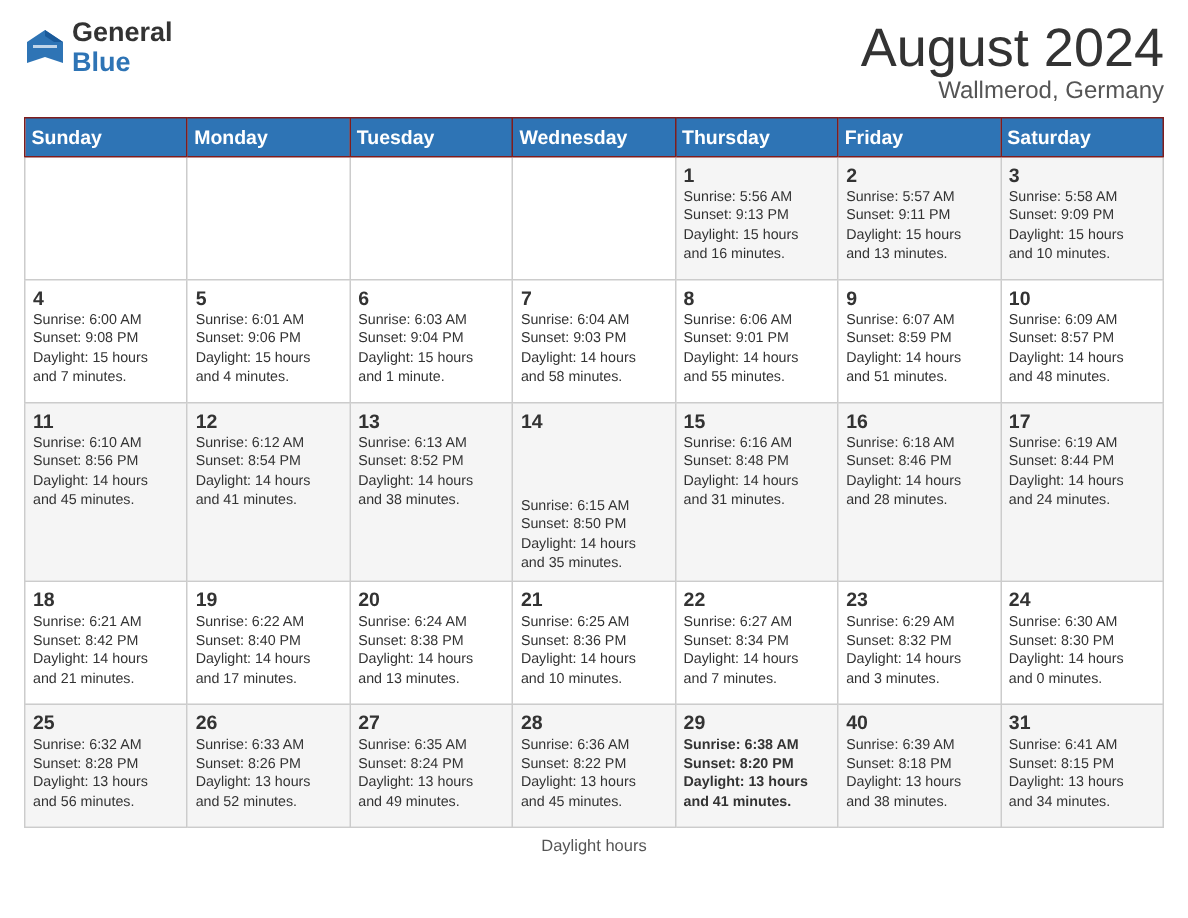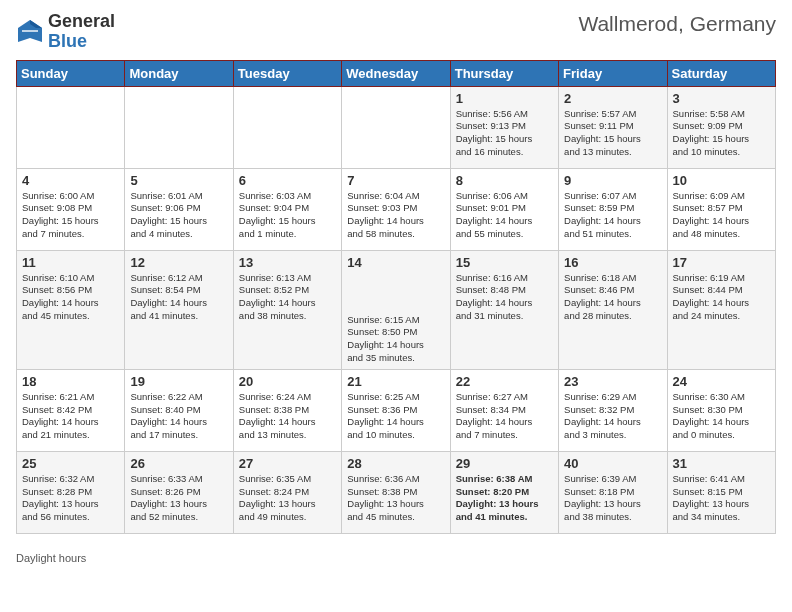--- a/index.html
+++ b/index.html
@@ -48,21 +48,21 @@
     .title-block {
       text-align: right;
     }
     .month-title {
       font-size: 36px;
       font-weight: normal;
       color: #333;
       line-height: 1.1;
     }
     .location {
-      font-size: 21px;
+      font-size: 16px;
       color: #555;
     }
     .calendar {
       width: 100%;
       border-collapse: collapse;
       font-size: 10px;
     }
     .calendar thead th {
       background-color: #2e74b5;
       color: #fff;
@@ -94,42 +94,44 @@
     }
     .day-info {
       font-size: 9.5px;
       color: #333;
       line-height: 1.35;
     }
     .empty-cell {
       background: #fff !important;
     }
     .footer-note {
-      margin-top: 18px;
+      margin-top: 6px;
       font-size: 11px;
       color: #555;
+      text-align: center;
     }
   </style>
 </head>
 <body>
 
 <div class="page">
   <div class="header">
     <div class="logo">
       <svg class="logo-icon" viewBox="0 0 28 28">
         <polygon points="14,2 26,10 26,24 14,20 2,24 2,10" fill="#2e74b5"></polygon>
         <polygon points="14,2 26,10 20,10 14,6" fill="#1a5a9a"></polygon>
         <rect x="6" y="12" width="16" height="2" fill="white" opacity="0.7"></rect>
       </svg>
       <div class="logo-text">
         <span class="logo-general">General</span>
         <span class="logo-blue">Blue</span>
       </div>
     </div>
     <div class="title-block">
+      <div class="month-title">August 2024</div>
       <div class="location">Wallmerod, Germany</div>
     </div>
   </div>
 
   <table class="calendar">
     <thead>
       <tr>
       <th>Sunday</th>
           <th>Monday</th>
           <th>Tuesday</th>
@@ -338,21 +340,21 @@
           <td>
             <div class="day-number">27</div>
             <div class="day-info" style="white-space: pre-line;">Sunrise: 6:35 AM
 Sunset: 8:24 PM
 Daylight: 13 hours
 and 49 minutes.</div>
           </td>
           <td>
             <div class="day-number">28</div>
             <div class="day-info" style="white-space: pre-line;">Sunrise: 6:36 AM
-Sunset: 8:38 PM
+Sunset: 8:22 PM
 Daylight: 13 hours
 and 45 minutes.</div>
           </td>
           <td>
             <div class="day-number">29</div>
             <div class="day-info" style="white-space: pre-line; font-weight: bold;">Sunrise: 6:38 AM
 Sunset: 8:20 PM
 Daylight: 13 hours
 and 41 minutes.</div>
           </td>

